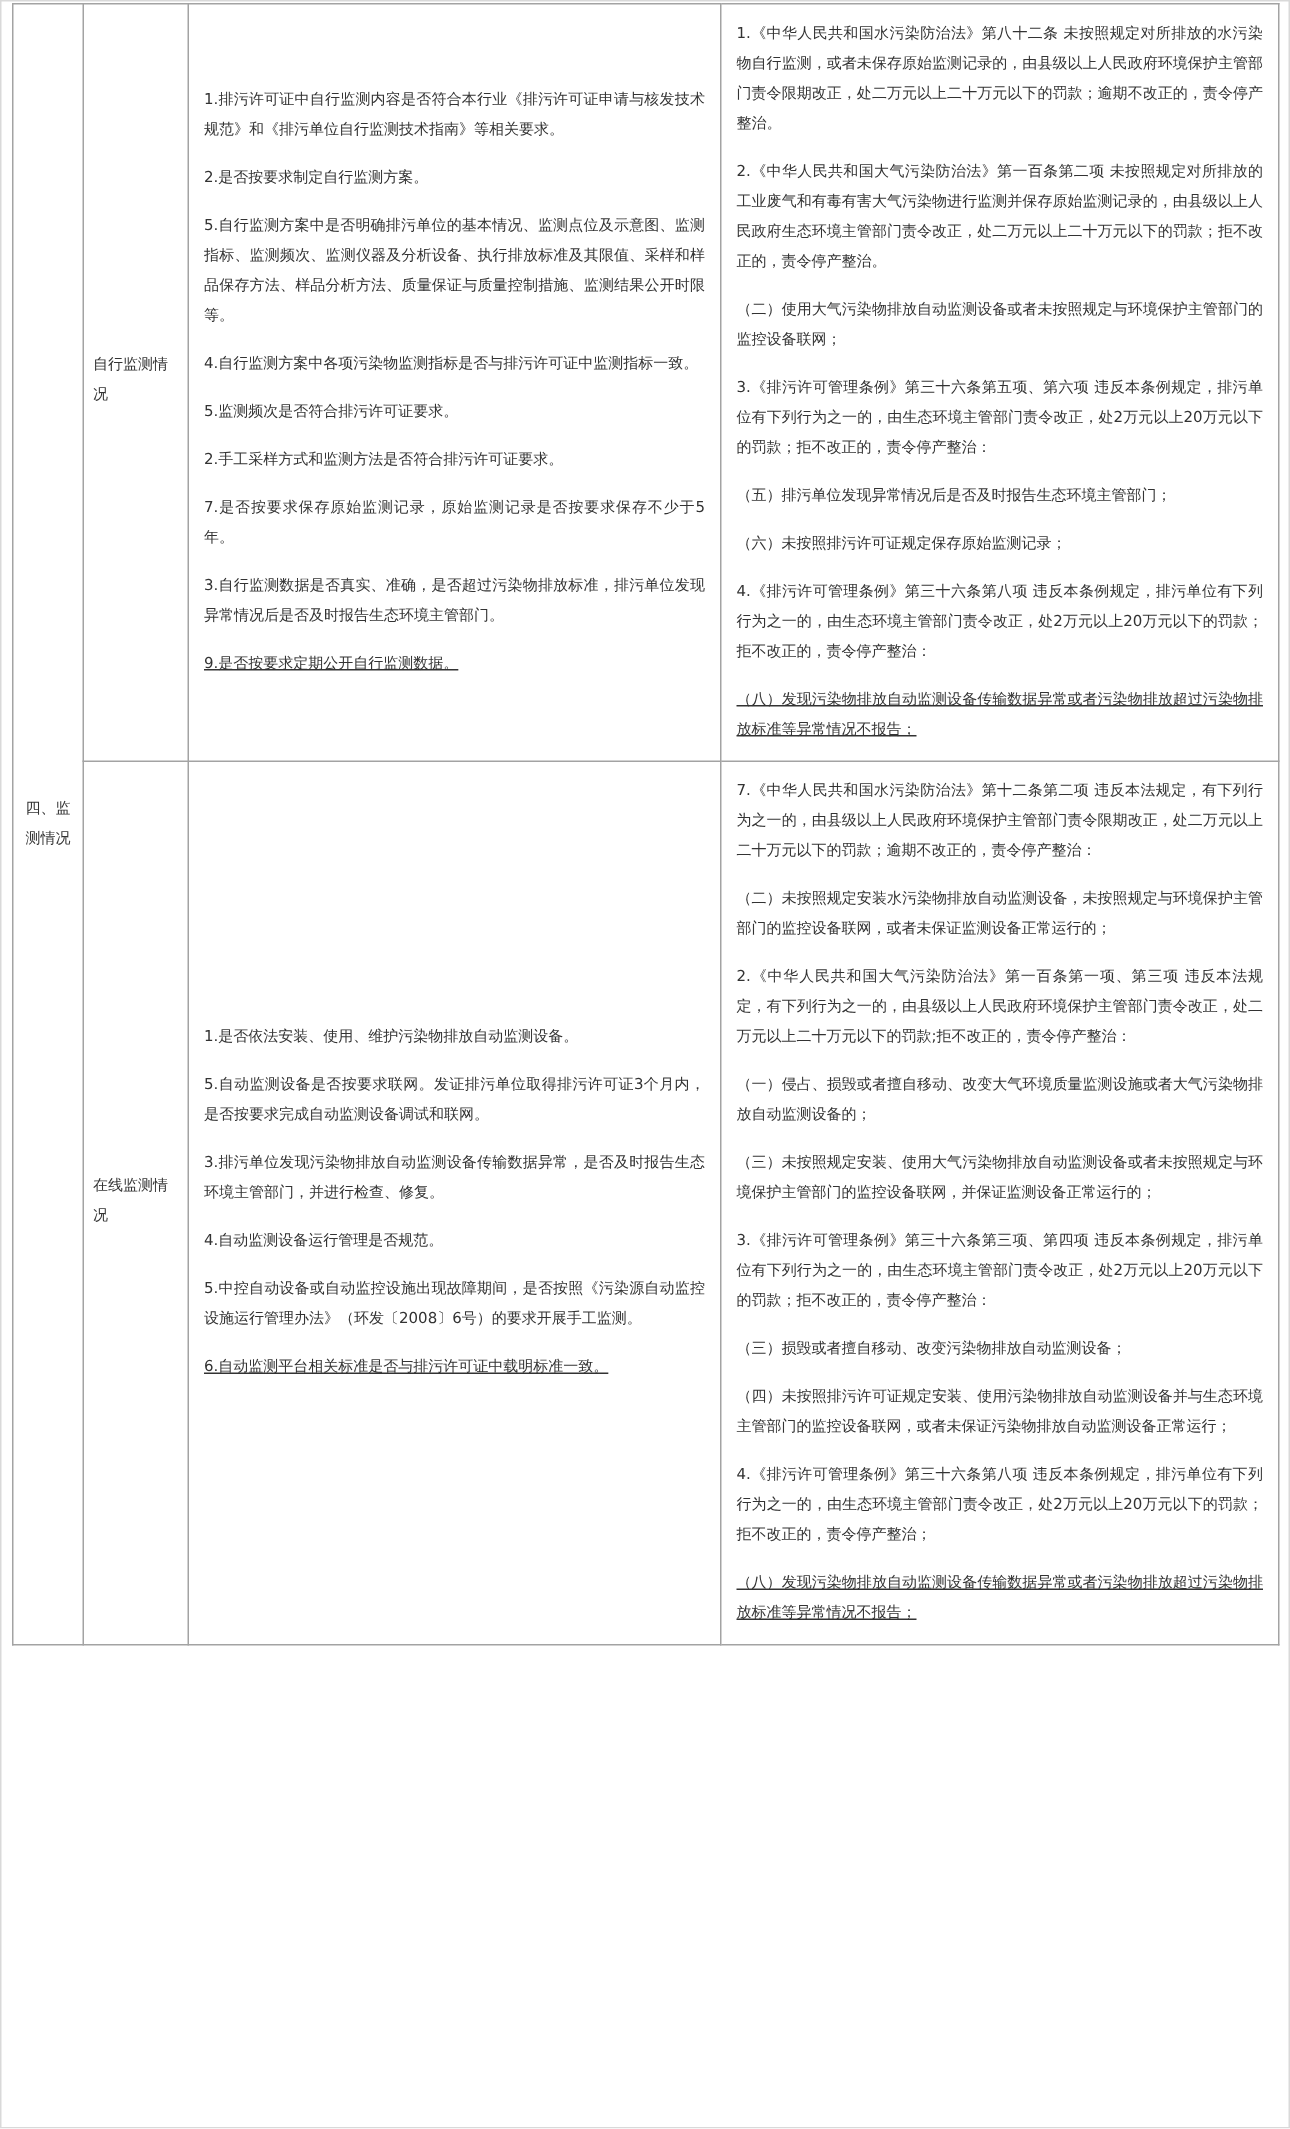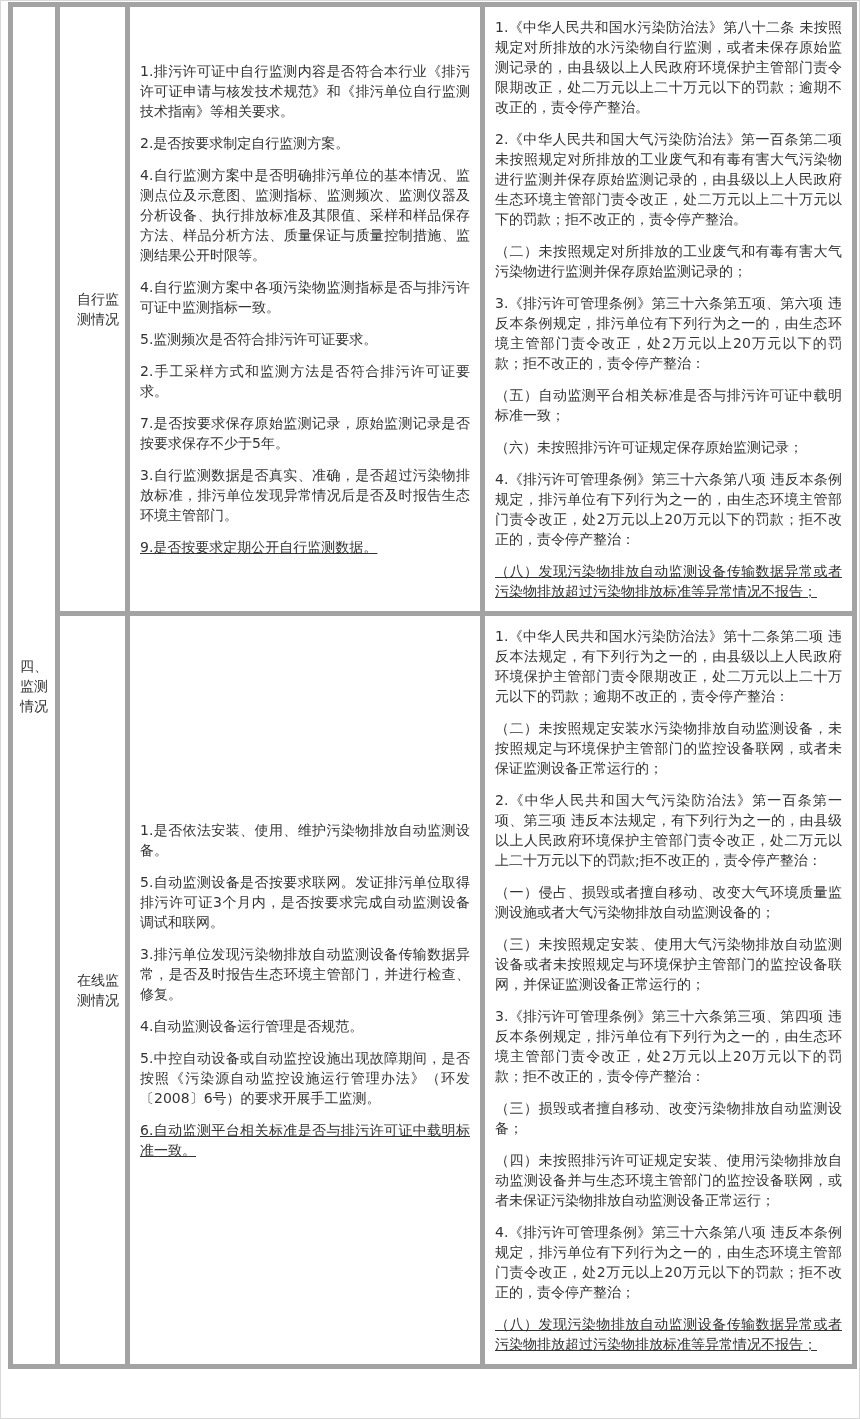--- a/index.html
+++ b/index.html
@@ -23,33 +23,34 @@
   table.grid {
     border-collapse: collapse;
     table-layout: fixed;
     width: 844px;
   }
   col.c1 { width: 47px; }
   col.c2 { width: 70px; }
   col.c3 { width: 355px; }
   col.c4 { width: 372px; }
   table.grid td {
-    border: 5px solid #a3a3a3;
+    border: 1px solid #a3a3a3;
     vertical-align: middle;
-    font-size: 14px;
+    font-size: 10px;
     line-height: 20px;
     box-sizing: border-box;
   }
   td.cat {
     text-align: center;
     padding: 19px 5px;
   }
   td.rowlabel {
-    text-align: right;
+    text-align: left;
     padding: 4px 6px;
+    font-family: Liberation Mono, monospace;
   }
   td.items, td.legal {
     padding: 10px 10px;
     text-align: justify;
   }
   .para {
     margin: 0 0 12px 0;
   }
   .para:last-child {
     margin-bottom: 0;
@@ -71,53 +72,53 @@
       <tr>
         <td class="cat" rowspan="2">
           <span>四、监测情况</span>
         </td>
         <td class="rowlabel">
           <span>自行监测情况</span>
         </td>
         <td class="items">
             <p class="para">1.排污许可证中自行监测内容是否符合本行业《排污许可证申请与核发技术规范》和《排污单位自行监测技术指南》等相关要求。</p>
             <p class="para">2.是否按要求制定自行监测方案。</p>
-            <p class="para">4.自行监测方案中是否明确排污单位的基本情况、监测点位及示意图、监测指标、监测频次、监测仪器及分析设备、执行排放标准及其限值、采样和样品保存方法、样品分析方法、质量保证与质量控制措施、监测结果公开时限等。</p>
+            <p class="para">5.自行监测方案中是否明确排污单位的基本情况、监测点位及示意图、监测指标、监测频次、监测仪器及分析设备、执行排放标准及其限值、采样和样品保存方法、样品分析方法、质量保证与质量控制措施、监测结果公开时限等。</p>
             <p class="para">4.自行监测方案中各项污染物监测指标是否与排污许可证中监测指标一致。</p>
             <p class="para">5.监测频次是否符合排污许可证要求。</p>
             <p class="para">2.手工采样方式和监测方法是否符合排污许可证要求。</p>
             <p class="para">7.是否按要求保存原始监测记录，原始监测记录是否按要求保存不少于5年。</p>
             <p class="para">3.自行监测数据是否真实、准确，是否超过污染物排放标准，排污单位发现异常情况后是否及时报告生态环境主管部门。</p>
             <p class="para">9.是否按要求定期公开自行监测数据。</p>
           </td>
         <td class="legal">
             <p class="para">1.《中华人民共和国水污染防治法》第八十二条 未按照规定对所排放的水污染物自行监测，或者未保存原始监测记录的，由县级以上人民政府环境保护主管部门责令限期改正，处二万元以上二十万元以下的罚款；逾期不改正的，责令停产整治。</p>
             <p class="para">2.《中华人民共和国大气污染防治法》第一百条第二项 未按照规定对所排放的工业废气和有毒有害大气污染物进行监测并保存原始监测记录的，由县级以上人民政府生态环境主管部门责令改正，处二万元以上二十万元以下的罚款；拒不改正的，责令停产整治。</p>
-            <p class="para">（二）未按照规定对所排放的工业废气和有毒有害大气污染物进行监测并保存原始监测记录的；</p>
+            <p class="para">（二）使用大气污染物排放自动监测设备或者未按照规定与环境保护主管部门的监控设备联网；</p>
             <p class="para">3.《排污许可管理条例》第三十六条第五项、第六项 违反本条例规定，排污单位有下列行为之一的，由生态环境主管部门责令改正，处2万元以上20万元以下的罚款；拒不改正的，责令停产整治：</p>
-            <p class="para">（五）自动监测平台相关标准是否与排污许可证中载明标准一致；</p>
+            <p class="para">（五）排污单位发现异常情况后是否及时报告生态环境主管部门；</p>
             <p class="para">（六）未按照排污许可证规定保存原始监测记录；</p>
             <p class="para">4.《排污许可管理条例》第三十六条第八项 违反本条例规定，排污单位有下列行为之一的，由生态环境主管部门责令改正，处2万元以上20万元以下的罚款；拒不改正的，责令停产整治：</p>
             <p class="para">（八）发现污染物排放自动监测设备传输数据异常或者污染物排放超过污染物排放标准等异常情况不报告；</p>
           </td>
       </tr>
       <tr>
         <td class="rowlabel">
           <span>在线监测情况</span>
         </td>
         <td class="items">
             <p class="para">1.是否依法安装、使用、维护污染物排放自动监测设备。</p>
             <p class="para">5.自动监测设备是否按要求联网。发证排污单位取得排污许可证3个月内，是否按要求完成自动监测设备调试和联网。</p>
             <p class="para">3.排污单位发现污染物排放自动监测设备传输数据异常，是否及时报告生态环境主管部门，并进行检查、修复。</p>
             <p class="para">4.自动监测设备运行管理是否规范。</p>
             <p class="para">5.中控自动设备或自动监控设施出现故障期间，是否按照《污染源自动监控设施运行管理办法》（环发〔2008〕6号）的要求开展手工监测。</p>
             <p class="para">6.自动监测平台相关标准是否与排污许可证中载明标准一致。</p>
           </td>
         <td class="legal">
-            <p class="para">1.《中华人民共和国水污染防治法》第十二条第二项 违反本法规定，有下列行为之一的，由县级以上人民政府环境保护主管部门责令限期改正，处二万元以上二十万元以下的罚款；逾期不改正的，责令停产整治：</p>
+            <p class="para">7.《中华人民共和国水污染防治法》第十二条第二项 违反本法规定，有下列行为之一的，由县级以上人民政府环境保护主管部门责令限期改正，处二万元以上二十万元以下的罚款；逾期不改正的，责令停产整治：</p>
             <p class="para">（二）未按照规定安装水污染物排放自动监测设备，未按照规定与环境保护主管部门的监控设备联网，或者未保证监测设备正常运行的；</p>
             <p class="para">2.《中华人民共和国大气污染防治法》第一百条第一项、第三项 违反本法规定，有下列行为之一的，由县级以上人民政府环境保护主管部门责令改正，处二万元以上二十万元以下的罚款;拒不改正的，责令停产整治：</p>
             <p class="para">（一）侵占、损毁或者擅自移动、改变大气环境质量监测设施或者大气污染物排放自动监测设备的；</p>
             <p class="para">（三）未按照规定安装、使用大气污染物排放自动监测设备或者未按照规定与环境保护主管部门的监控设备联网，并保证监测设备正常运行的；</p>
             <p class="para">3.《排污许可管理条例》第三十六条第三项、第四项 违反本条例规定，排污单位有下列行为之一的，由生态环境主管部门责令改正，处2万元以上20万元以下的罚款；拒不改正的，责令停产整治：</p>
             <p class="para">（三）损毁或者擅自移动、改变污染物排放自动监测设备；</p>
             <p class="para">（四）未按照排污许可证规定安装、使用污染物排放自动监测设备并与生态环境主管部门的监控设备联网，或者未保证污染物排放自动监测设备正常运行；</p>
             <p class="para">4.《排污许可管理条例》第三十六条第八项 违反本条例规定，排污单位有下列行为之一的，由生态环境主管部门责令改正，处2万元以上20万元以下的罚款；拒不改正的，责令停产整治；</p>
             <p class="para">（八）发现污染物排放自动监测设备传输数据异常或者污染物排放超过污染物排放标准等异常情况不报告；</p>
           </td>

